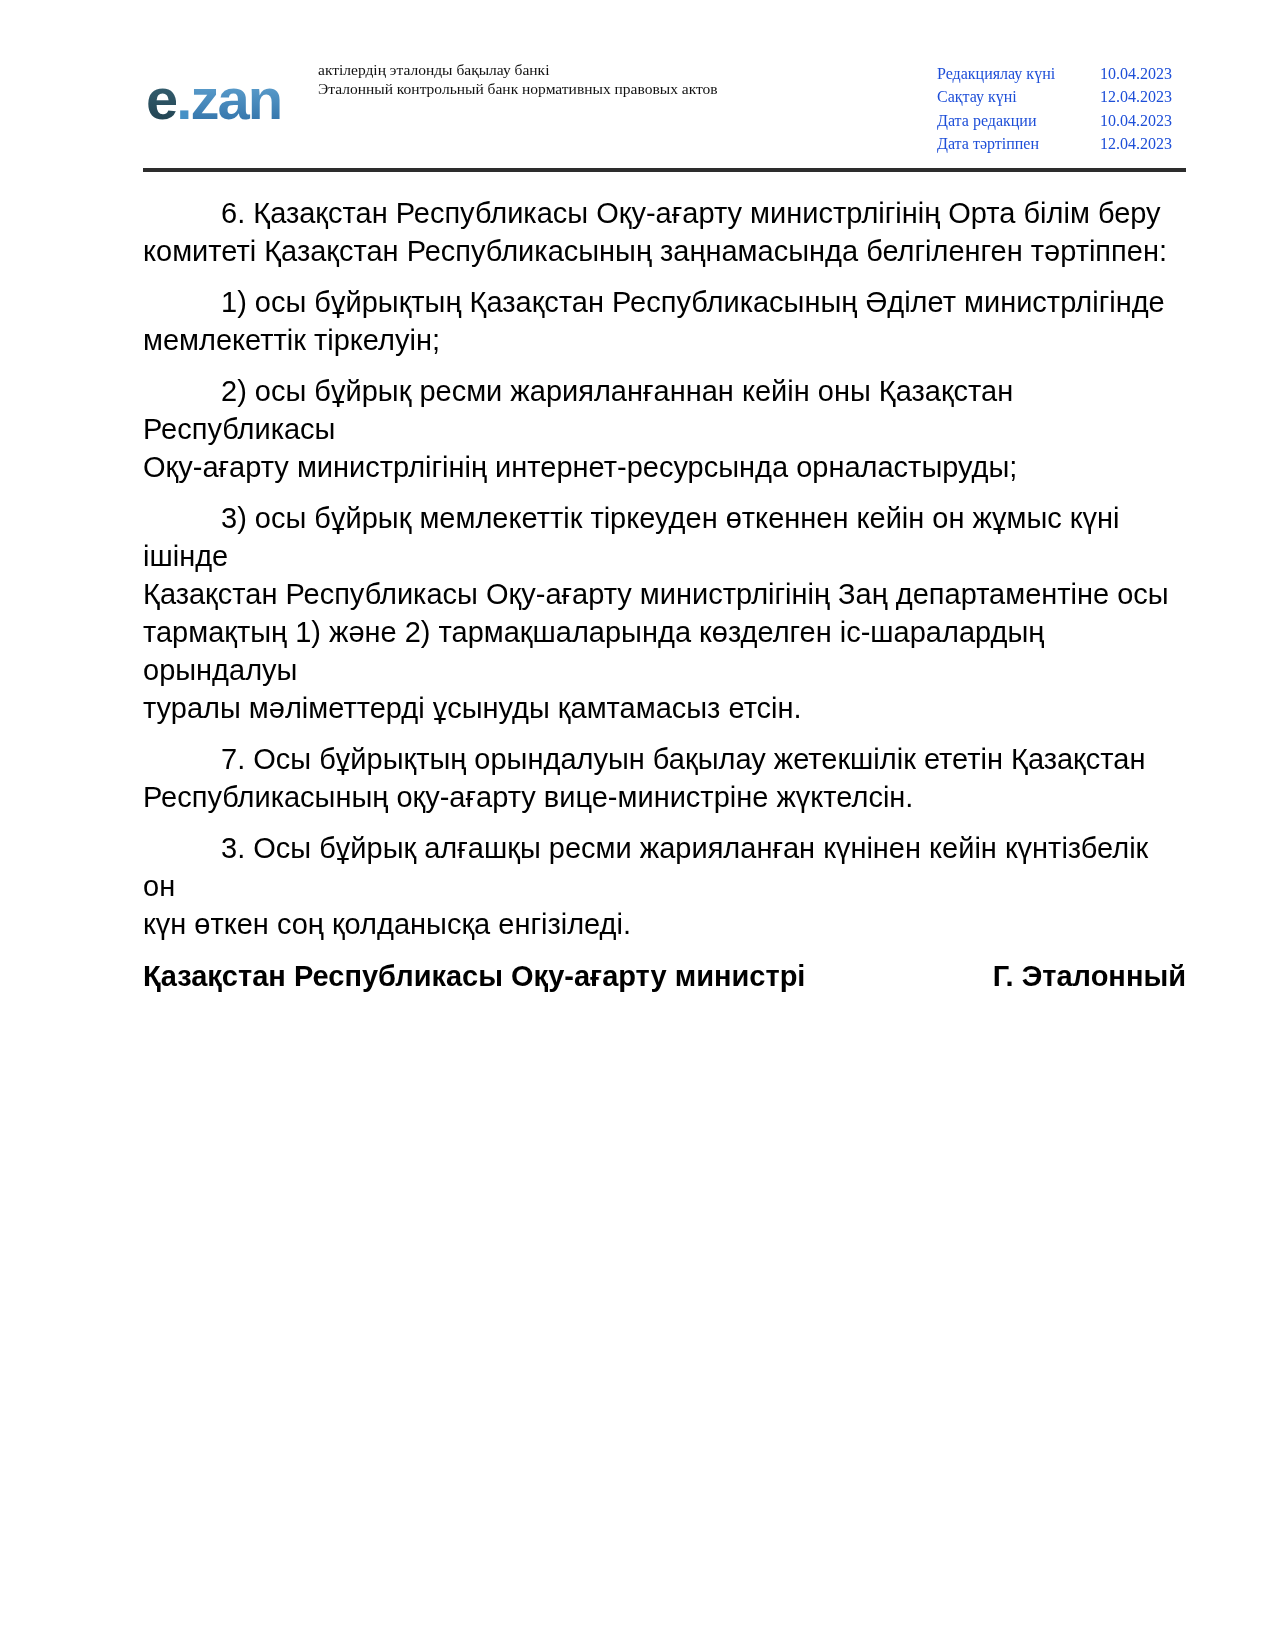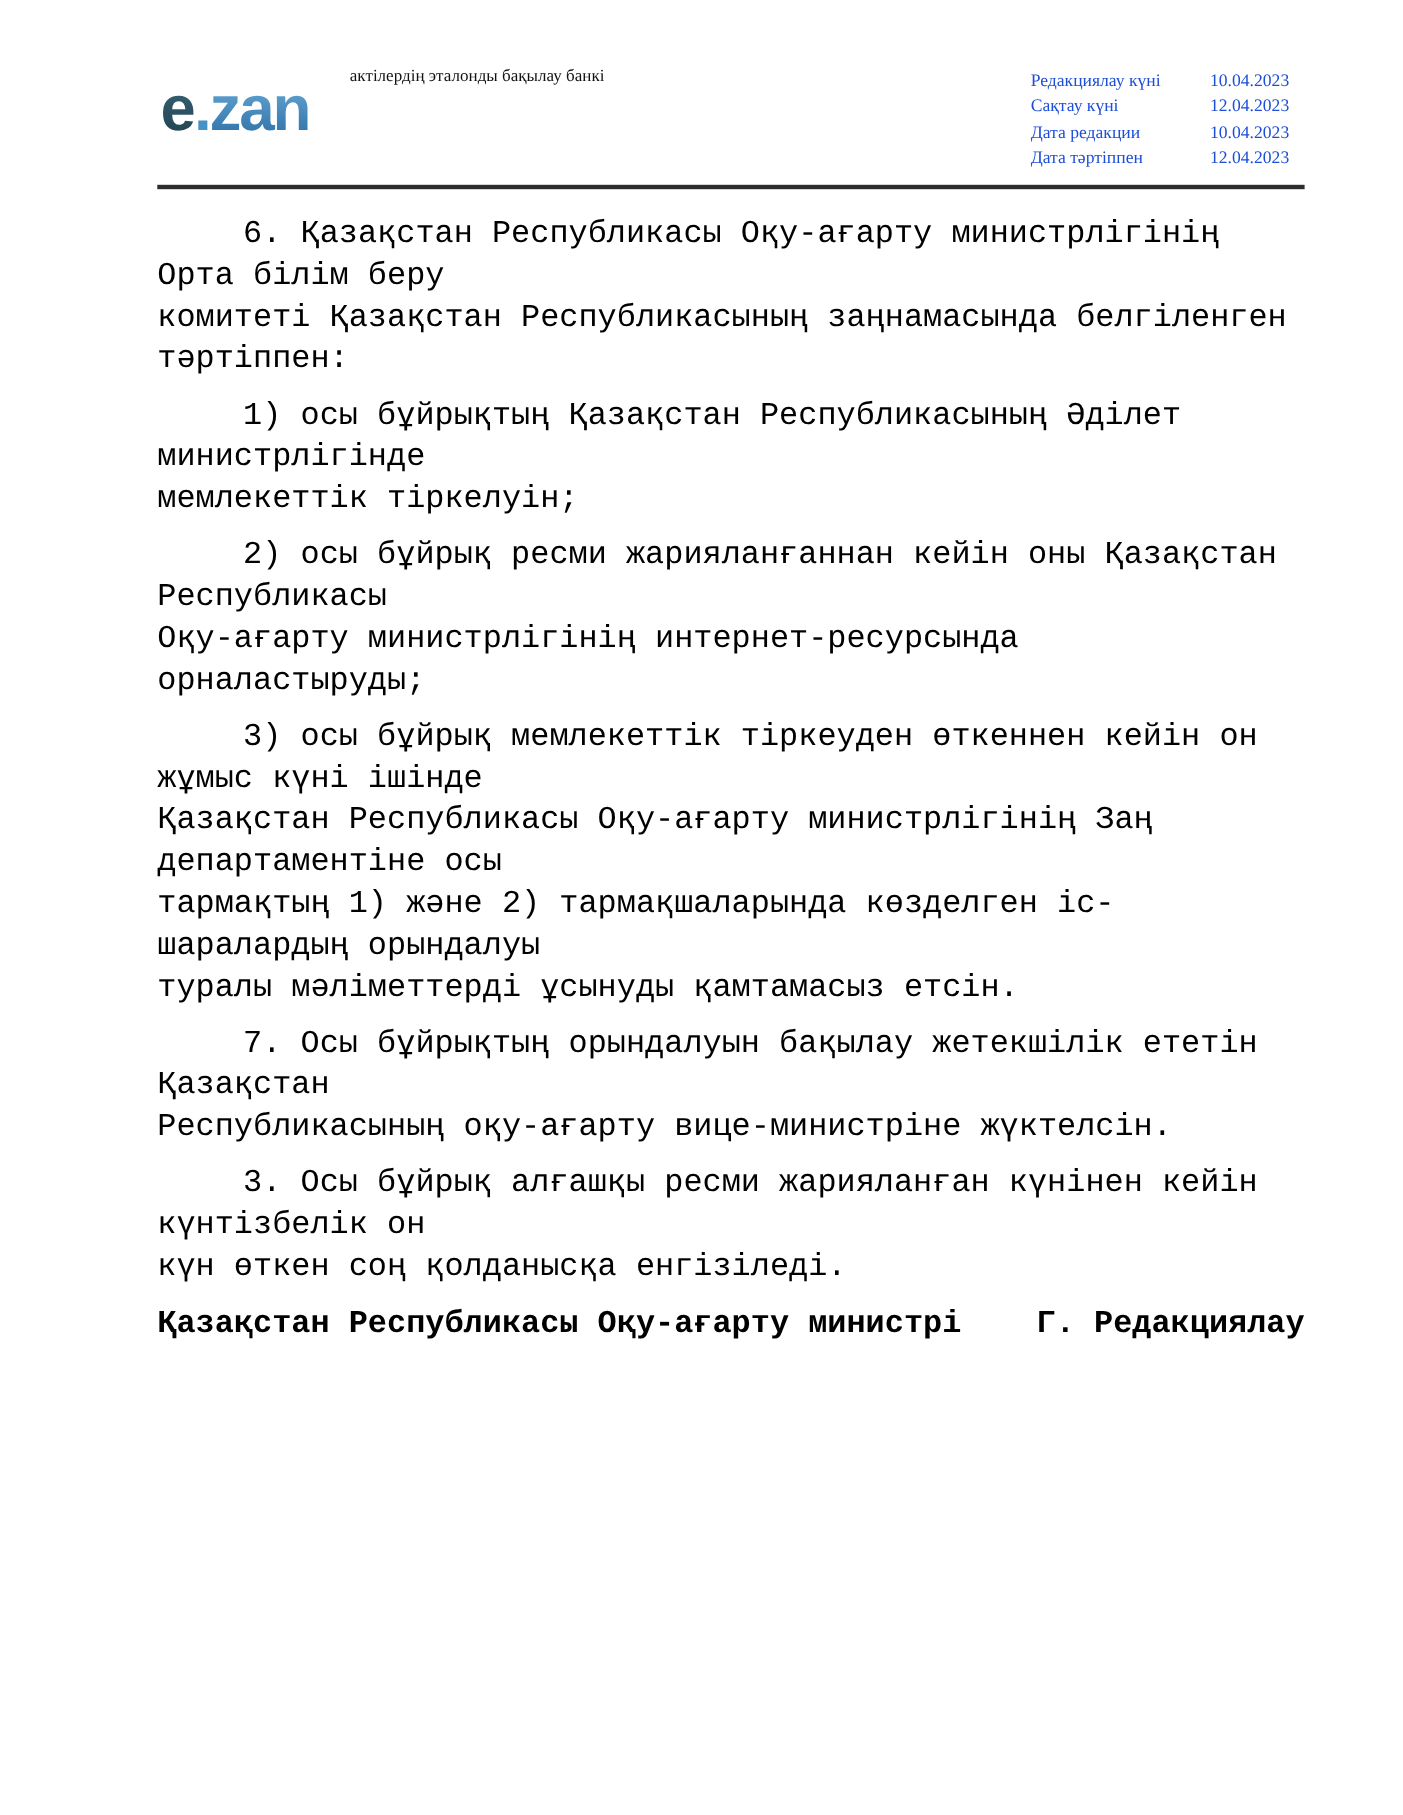--- a/index.html
+++ b/index.html
@@ -54,21 +54,21 @@
   .meta-value { flex: 1; }
 
   .rule {
     position: absolute; left: 143px; top: 168px;
     width: 1043px; height: 4px; background: #2d2d2d;
   }
 
   
   .doc {
     position: absolute; left: 143px; top: 194px; width: 1043px;
-    font-family: Liberation Mono, monospace;
+    font-family: Liberation Sans, sans-serif;
     font-size: 29px; line-height: 38px; color: #000;
   }
   .doc p {
     margin: 0 0 13px 0;
     text-indent: 78px;
     white-space: pre-line;
   }
   .sig {
     display: flex; justify-content: space-between; align-items: baseline;
     font-weight: bold; margin-top: 14px; line-height: 38px;
@@ -80,20 +80,21 @@
 <div class="page">
 
   <header class="hdr">
 
     <div class="logo">
       <span class="logo-e">e</span><span class="logo-dot">.</span><span class="logo-zan">zan</span>
     </div>
 
     <div class="desc">
       <div>актілердің эталонды бақылау банкі</div>
+      <div>Эталонный контрольный банк нормативных правовых актов</div>
     </div>
 
     <div class="meta">
       <div class="meta-row">
         <span class="meta-label">Редакциялау күні</span>
         <span class="meta-value">10.04.2023</span>
       </div>
       <div class="meta-row">
         <span class="meta-label">Сақтау күні</span>
         <span class="meta-value">12.04.2023</span>
@@ -123,17 +124,17 @@
 Қазақстан Республикасы Оқу-ағарту министрлігінің Заң департаментіне осы
 тармақтың 1) және 2) тармақшаларында көзделген іс-шаралардың орындалуы
 туралы мәліметтерді ұсынуды қамтамасыз етсін.</p>
     <p>7. Осы бұйрықтың орындалуын бақылау жетекшілік ететін Қазақстан
 Республикасының оқу-ағарту вице-министріне жүктелсін.</p>
     <p>3. Осы бұйрық алғашқы ресми жарияланған күнінен кейін күнтізбелік он
 күн өткен соң қолданысқа енгізіледі.</p>
 
     <div class="sig">
       <span>Қазақстан Республикасы Оқу-ағарту министрі</span>
-      <span>Г. Редакциялау</span>
+      <span>Г. Эталонный</span>
     </div>
   </main>
 
 </div>
 
 </body></html>

